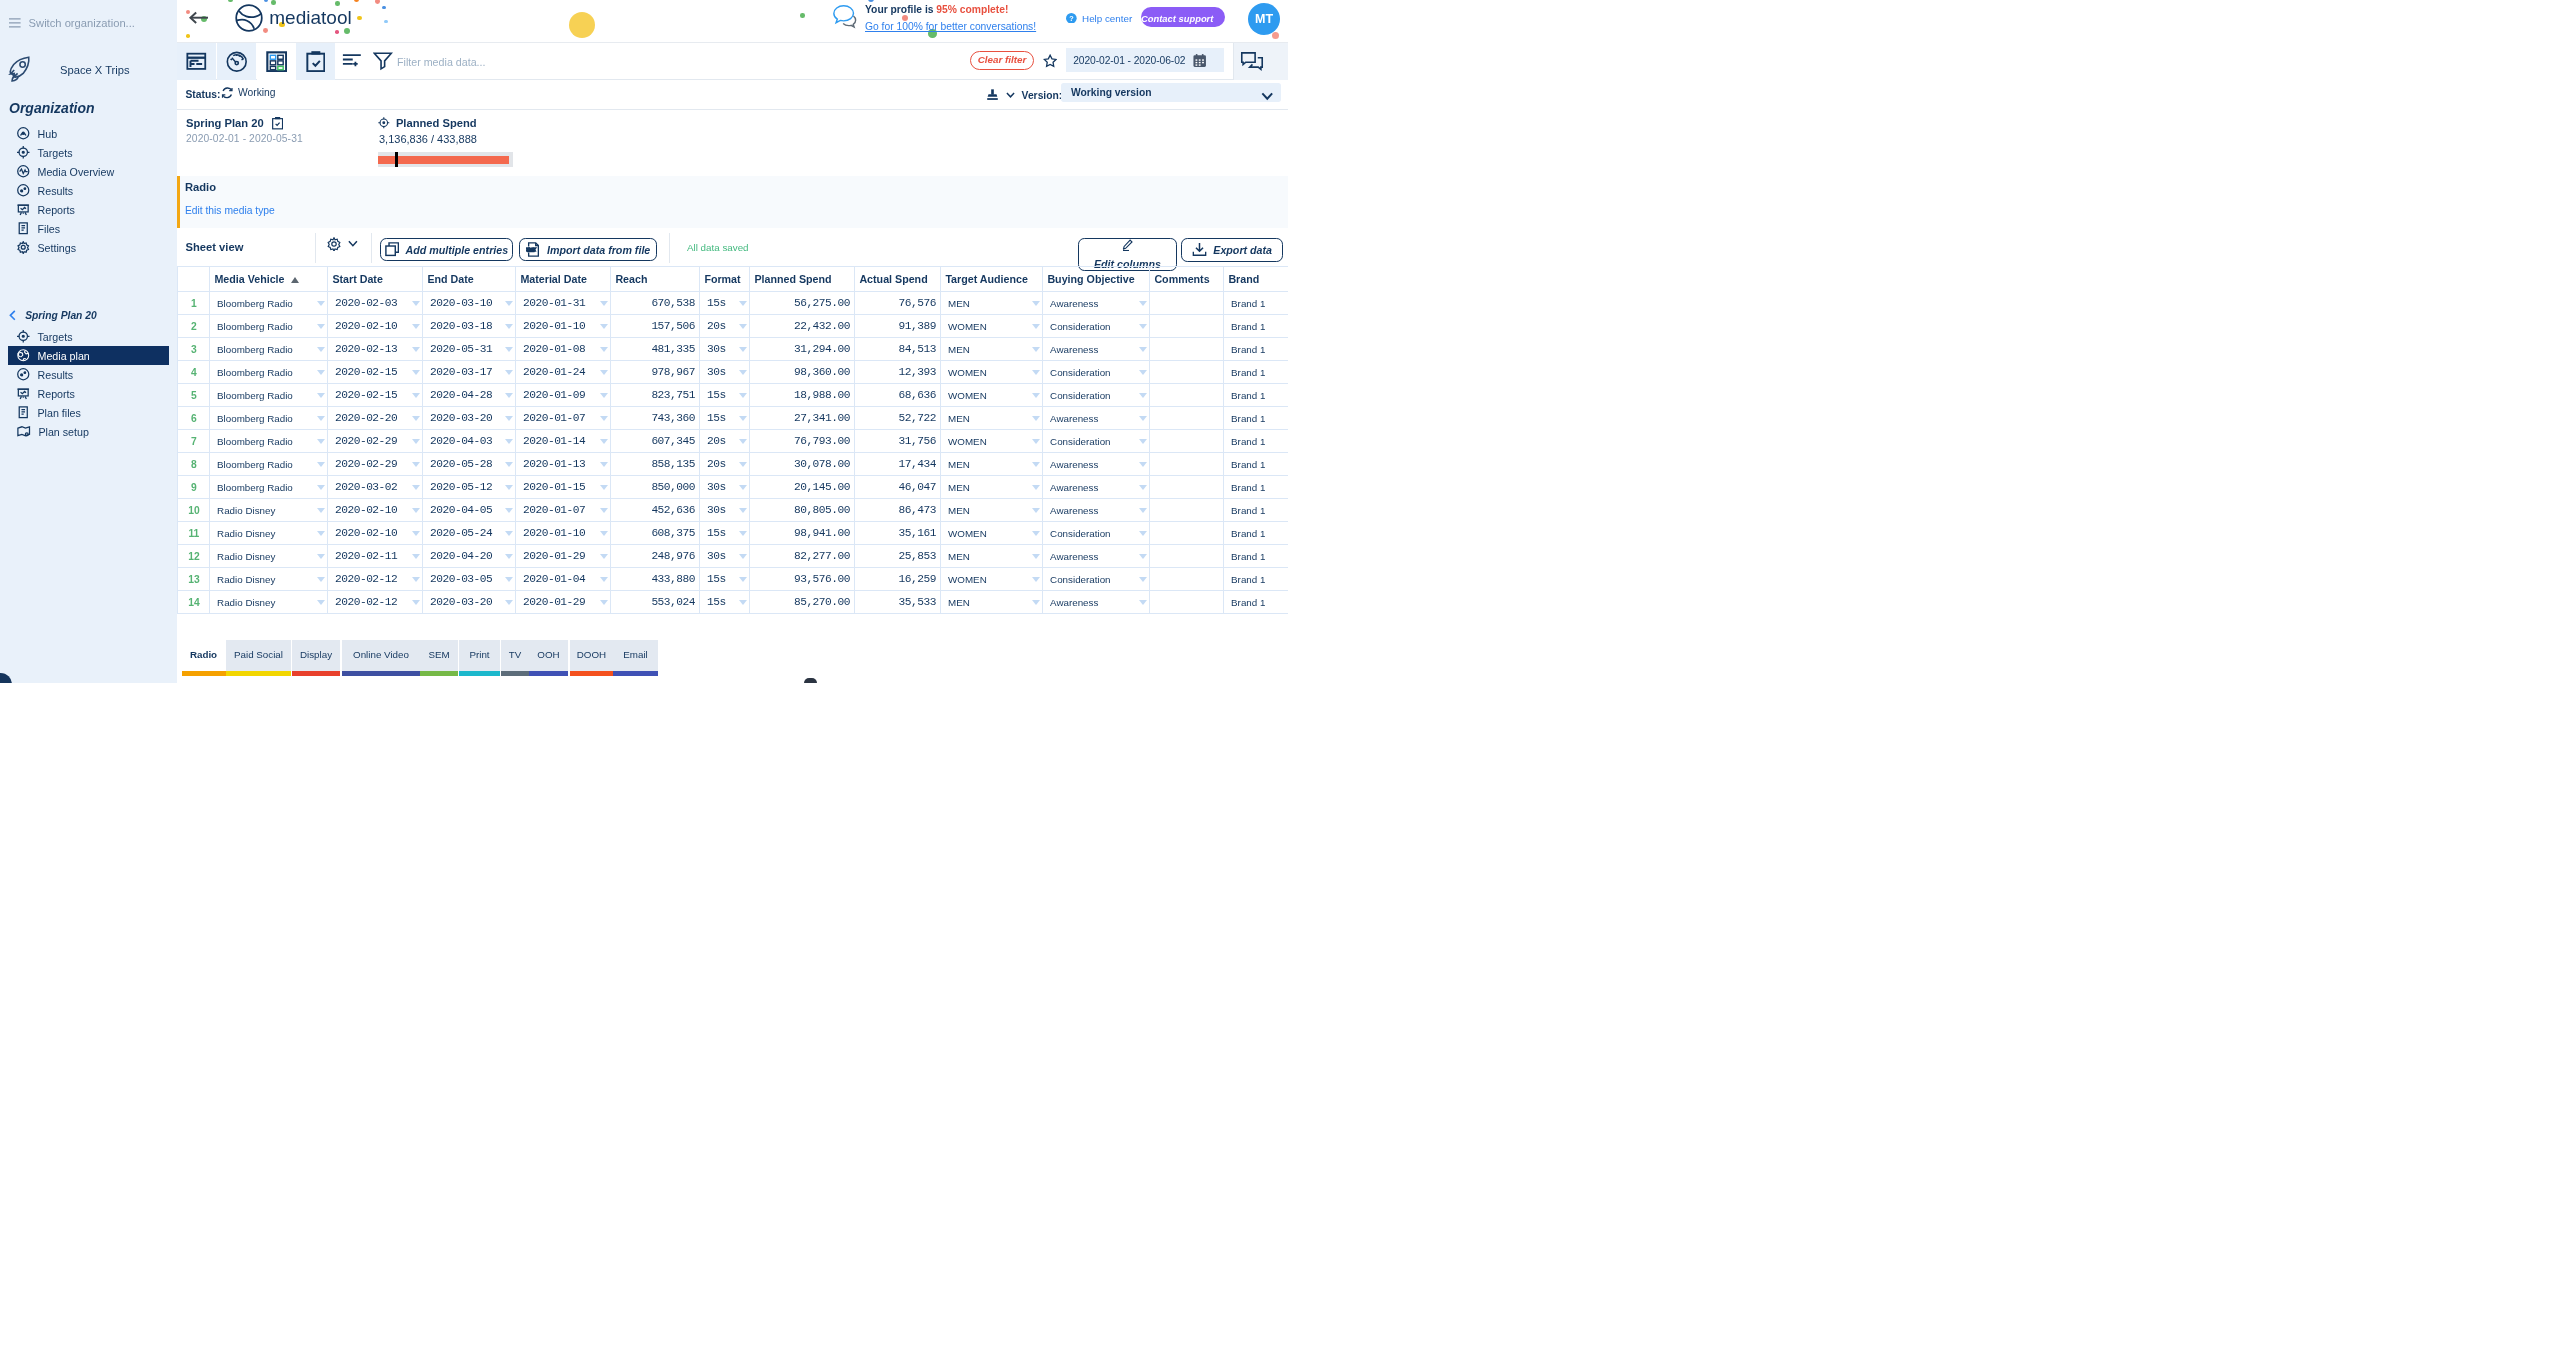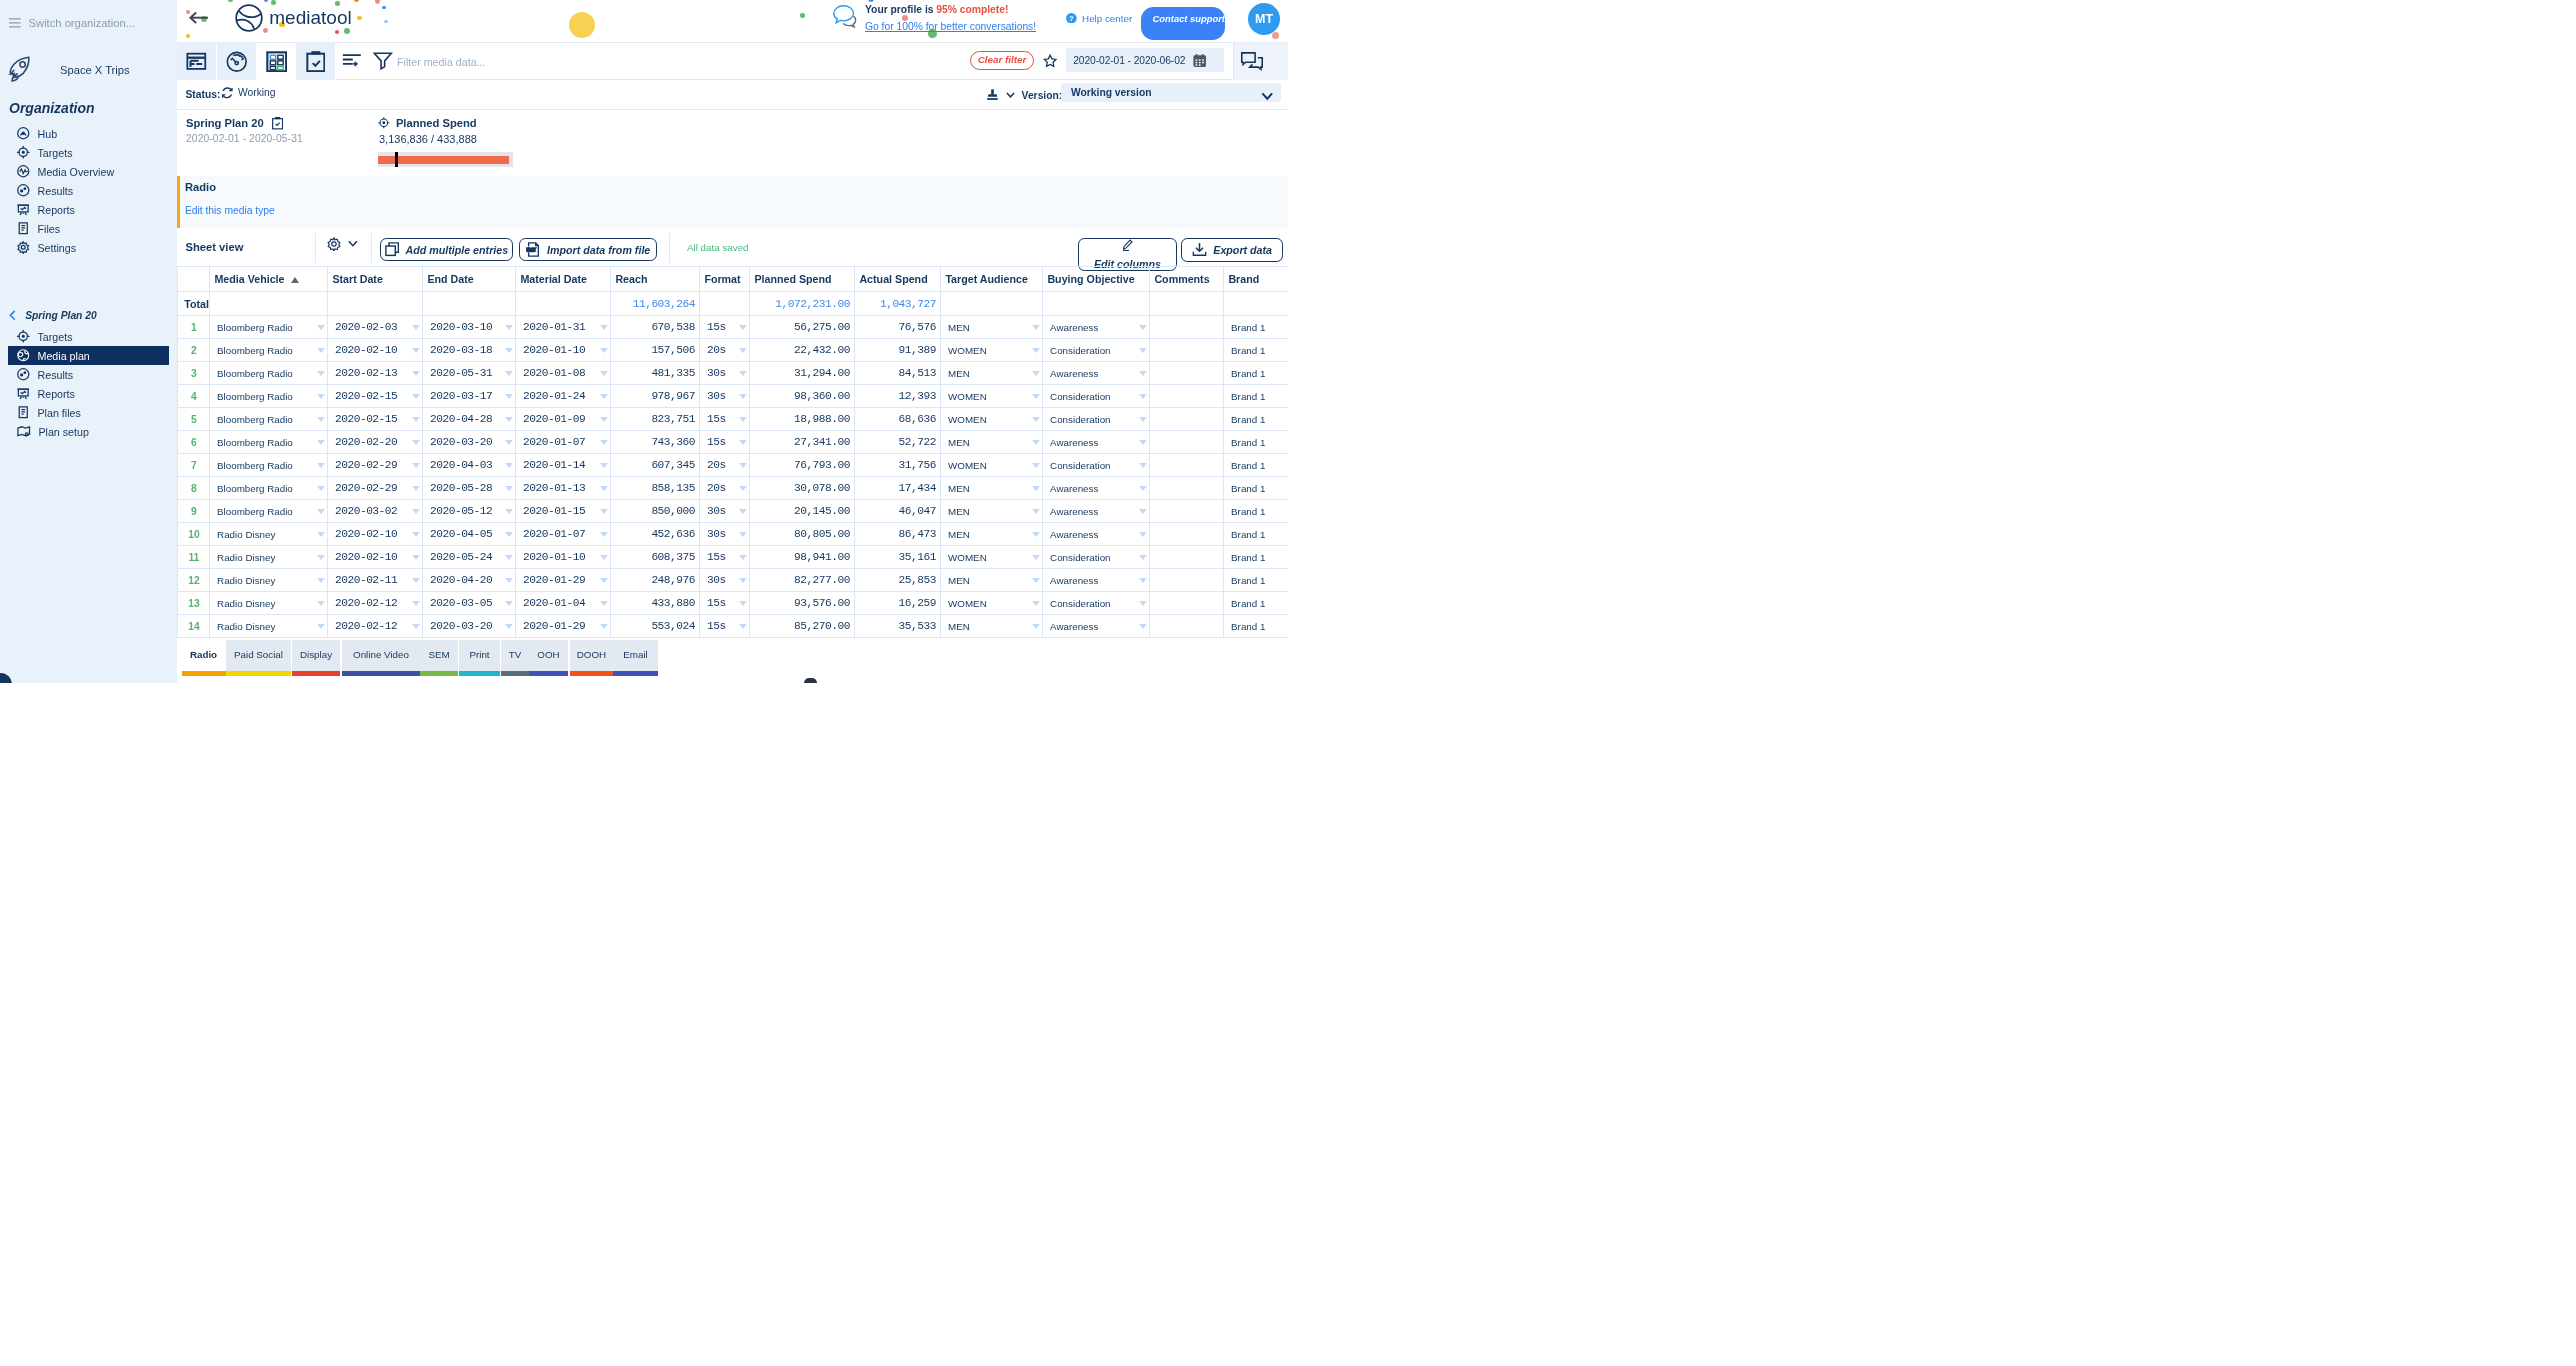--- a/index.html
+++ b/index.html
@@ -27,21 +27,21 @@
 .dot { position:absolute; border-radius:50%; }
 #backarr { position:absolute; left:11.6px; top:10.7px; }
 #logo { position:absolute; left:58px; top:3.6px; display:flex; align-items:center; gap:6.3px; }
 #logo .wordmark { font-size:19px; font-weight:normal; color:#14375f; }
 #profile { position:absolute; left:654px; top:3.6px; }
 #profmsg { position:absolute; left:688px; top:5.4px; font-size:10.3px; line-height:9.8px; }
 #profmsg .l1 { font-weight:bold; }
 #profmsg .l1 .red { color:#e8503f; }
 #profmsg .l2 { color:#2f80ed; text-decoration:underline; margin-top:7.2px; display:block; }
 #helpc { position:absolute; left:889px; top:12.5px; color:#2f80ed; font-size:9.8px; display:flex; align-items:center; gap:5.4px;}
-#contact { position:absolute; left:964px; top:7.2px; width:84px; height:33px; background:#3b82f6; border-radius:12.5px; color:#fff; font-size:9.4px; font-weight:bold; font-style:italic; text-align:right; line-height:24.6px; }
+#contact { position:absolute; left:964px; top:7.2px; width:84px; height:20px; background:#8b5cf6; border-radius:12.5px; color:#fff; font-size:9.4px; font-weight:bold; font-style:italic; text-align:left; line-height:24.6px; }
 #avatar { position:absolute; left:1071px; top:2.5px; width:32px; height:32px; border-radius:50%; background:#2e9bf0; color:#fff; font-size:12.5px; font-weight:bold; display:flex; align-items:center; justify-content:center; }
 
 
 #tbar { position:absolute; left:0; top:43px; width:1111px; height:37px; background:#fff; border-bottom:0.9px solid #e2e8ef; }
 #tbar .vtab { position:absolute; top:0; width:39px; height:37px; background:#e7f0fa; display:flex; align-items:center; justify-content:center; }
 #tbar .vtab.on { background:#fff; }
 #filtico { position:absolute; left:165px; top:8px; }
 #funnel { position:absolute; left:196px; top:8px; }
 #fplace { position:absolute; left:220px; top:12.5px; font-size:10.7px; color:#9db1c5; }
 #clearf { position:absolute; left:793px; top:7.6px; width:64px; height:19px; border:1.3px solid #e8503f; border-radius:9.8px; color:#e8503f; font-size:9.8px; font-weight:bold; font-style:italic; text-align:center; line-height:16.5px; }
@@ -485,35 +485,20 @@
               <th>Material Date</th>
               <th>Reach</th>
               <th>Format</th>
               <th>Planned Spend</th>
               <th>Actual Spend</th>
               <th>Target Audience</th>
               <th>Buying Objective</th>
               <th>Comments</th>
               <th>Brand</th>
             </tr>
-<tr class="tot">
-              <td style="font-weight:bold;padding:0 5.8px;font-size:10.7px;">Total</td>
-              <td></td>
-              <td></td>
-              <td></td>
-              <td></td>
-              <td class="mono mright blue">11,603,264</td>
-              <td></td>
-              <td class="mono mright blue">1,072,231.00</td>
-              <td class="mono mright blue">1,043,727</td>
-              <td></td>
-              <td></td>
-              <td></td>
-              <td></td>
-            </tr>
 <tr>
               <td class="num">1</td>
               <td>
                 <div class="cellflex">
                   <span class="">Bloomberg Radio</span>
                   <span class="caret"></span>
                 </div>
               </td>
               <td class="mono">
                 <div class="cellflex">

